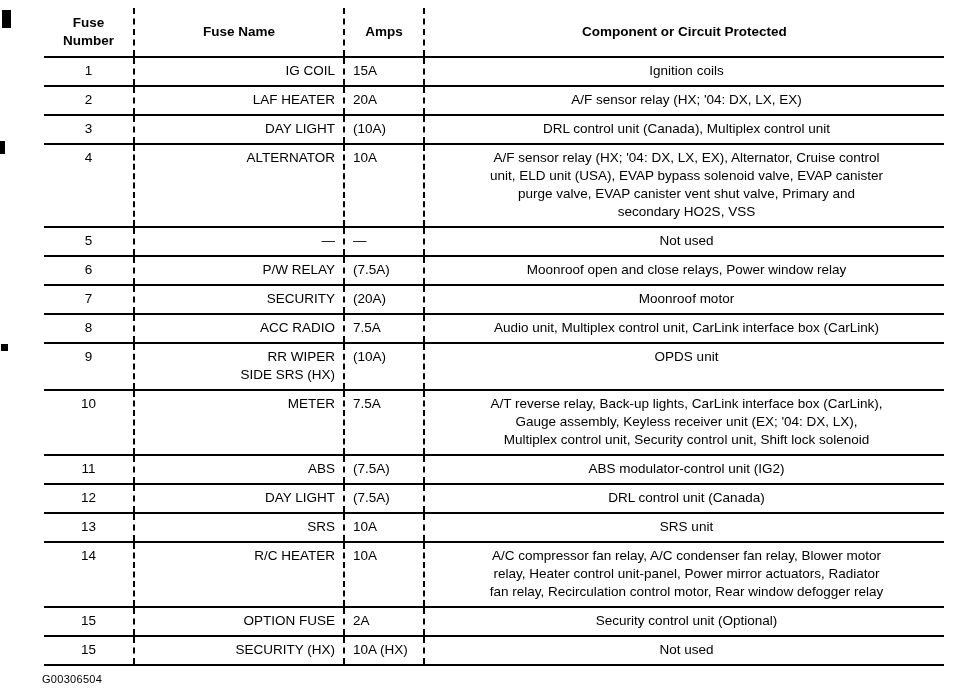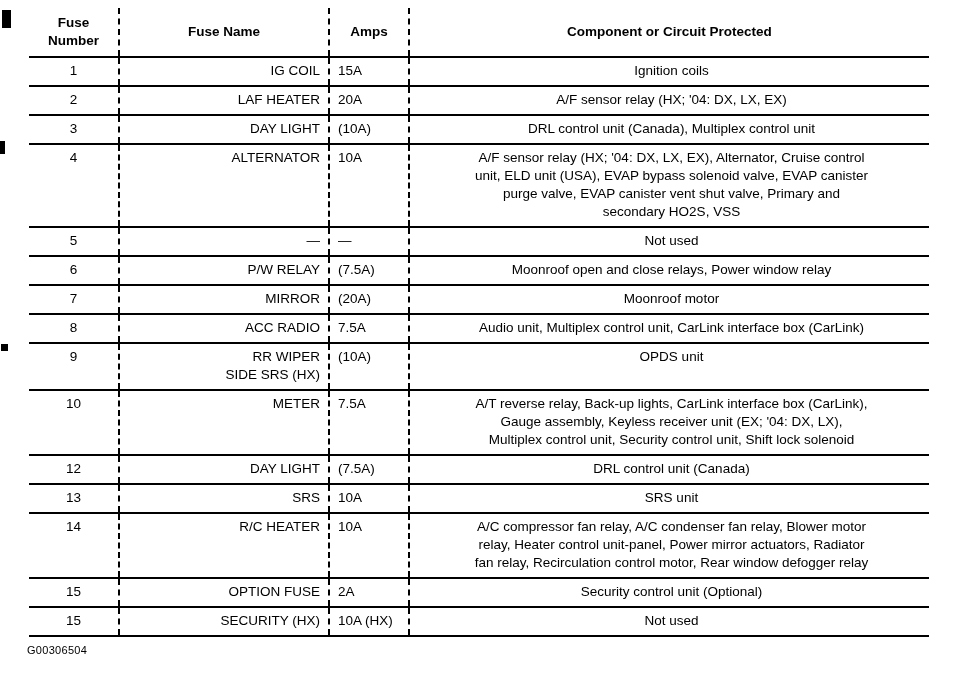--- a/index.html
+++ b/index.html
@@ -8,21 +8,21 @@
     width: 959px;
     height: 690px;
     background: #ffffff;
     color: #000000;
     font-family: "Liberation Sans", "DejaVu Sans", sans-serif;
     position: relative;
     overflow: hidden;
   }
   .page {
     position: absolute;
-    left: 29px;
+    left: 44px;
     top: 8px;
     width: 900px;
   }
   table.fuse-table {
     width: 900px;
     border-collapse: collapse;
     table-layout: fixed;
   }
   col.c-num  { width: 90px; }
   col.c-name { width: 210px; }
@@ -122,21 +122,21 @@
           <td class="c-comp">Not used</td>
         </tr>
         <tr>
           <td class="c-num">6</td>
           <td class="c-name">P/W RELAY</td>
           <td class="c-amps">(7.5A)</td>
           <td class="c-comp">Moonroof open and close relays, Power window relay</td>
         </tr>
         <tr>
           <td class="c-num">7</td>
-          <td class="c-name">MIRROR</td>
+          <td class="c-name">SECURITY</td>
           <td class="c-amps">(20A)</td>
           <td class="c-comp">Moonroof motor</td>
         </tr>
         <tr>
           <td class="c-num">8</td>
           <td class="c-name">ACC RADIO</td>
           <td class="c-amps">7.5A</td>
           <td class="c-comp">Audio unit, Multiplex control unit, CarLink interface box (CarLink)</td>
         </tr>
         <tr>
@@ -148,20 +148,26 @@
         </tr>
         <tr>
           <td class="c-num">10</td>
           <td class="c-name">METER</td>
           <td class="c-amps">7.5A</td>
           <td class="c-comp">A/T reverse relay, Back-up lights, CarLink interface box (CarLink),
 Gauge assembly, Keyless receiver unit (EX; '04: DX, LX),
 Multiplex control unit, Security control unit, Shift lock solenoid</td>
         </tr>
         <tr>
+          <td class="c-num">11</td>
+          <td class="c-name">ABS</td>
+          <td class="c-amps">(7.5A)</td>
+          <td class="c-comp">ABS modulator-control unit (IG2)</td>
+        </tr>
+        <tr>
           <td class="c-num">12</td>
           <td class="c-name">DAY LIGHT</td>
           <td class="c-amps">(7.5A)</td>
           <td class="c-comp">DRL control unit (Canada)</td>
         </tr>
         <tr>
           <td class="c-num">13</td>
           <td class="c-name">SRS</td>
           <td class="c-amps">10A</td>
           <td class="c-comp">SRS unit</td>

